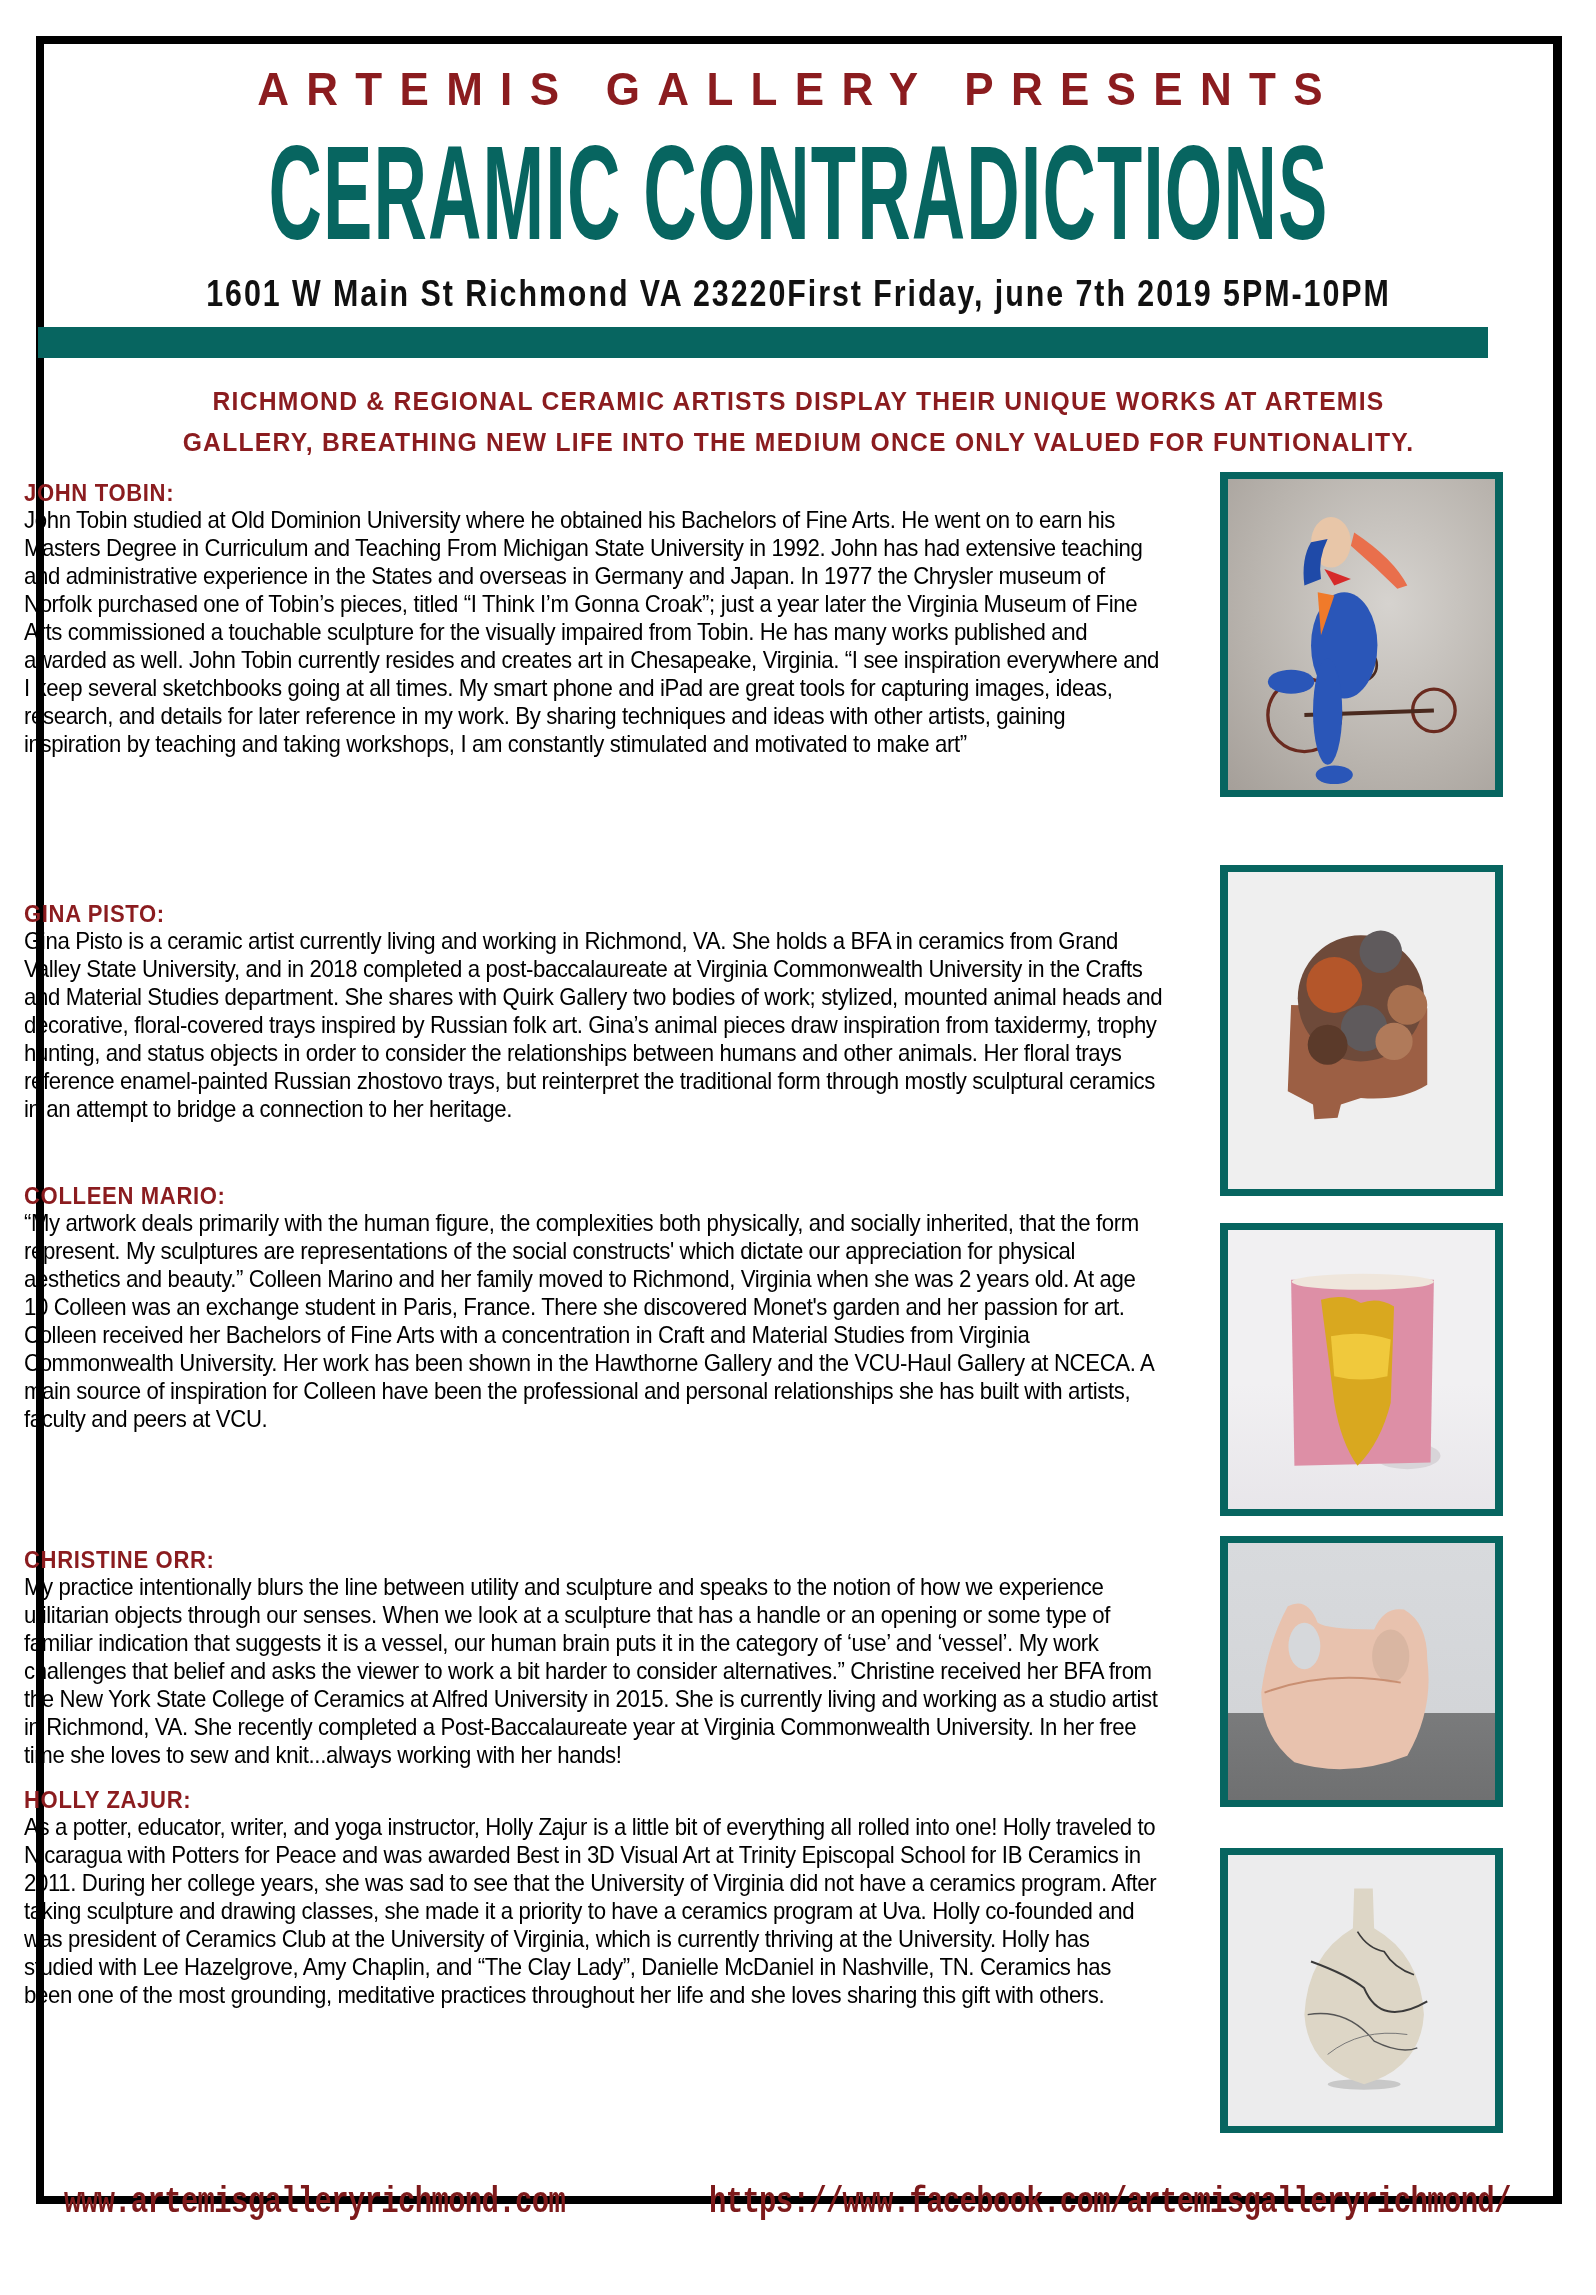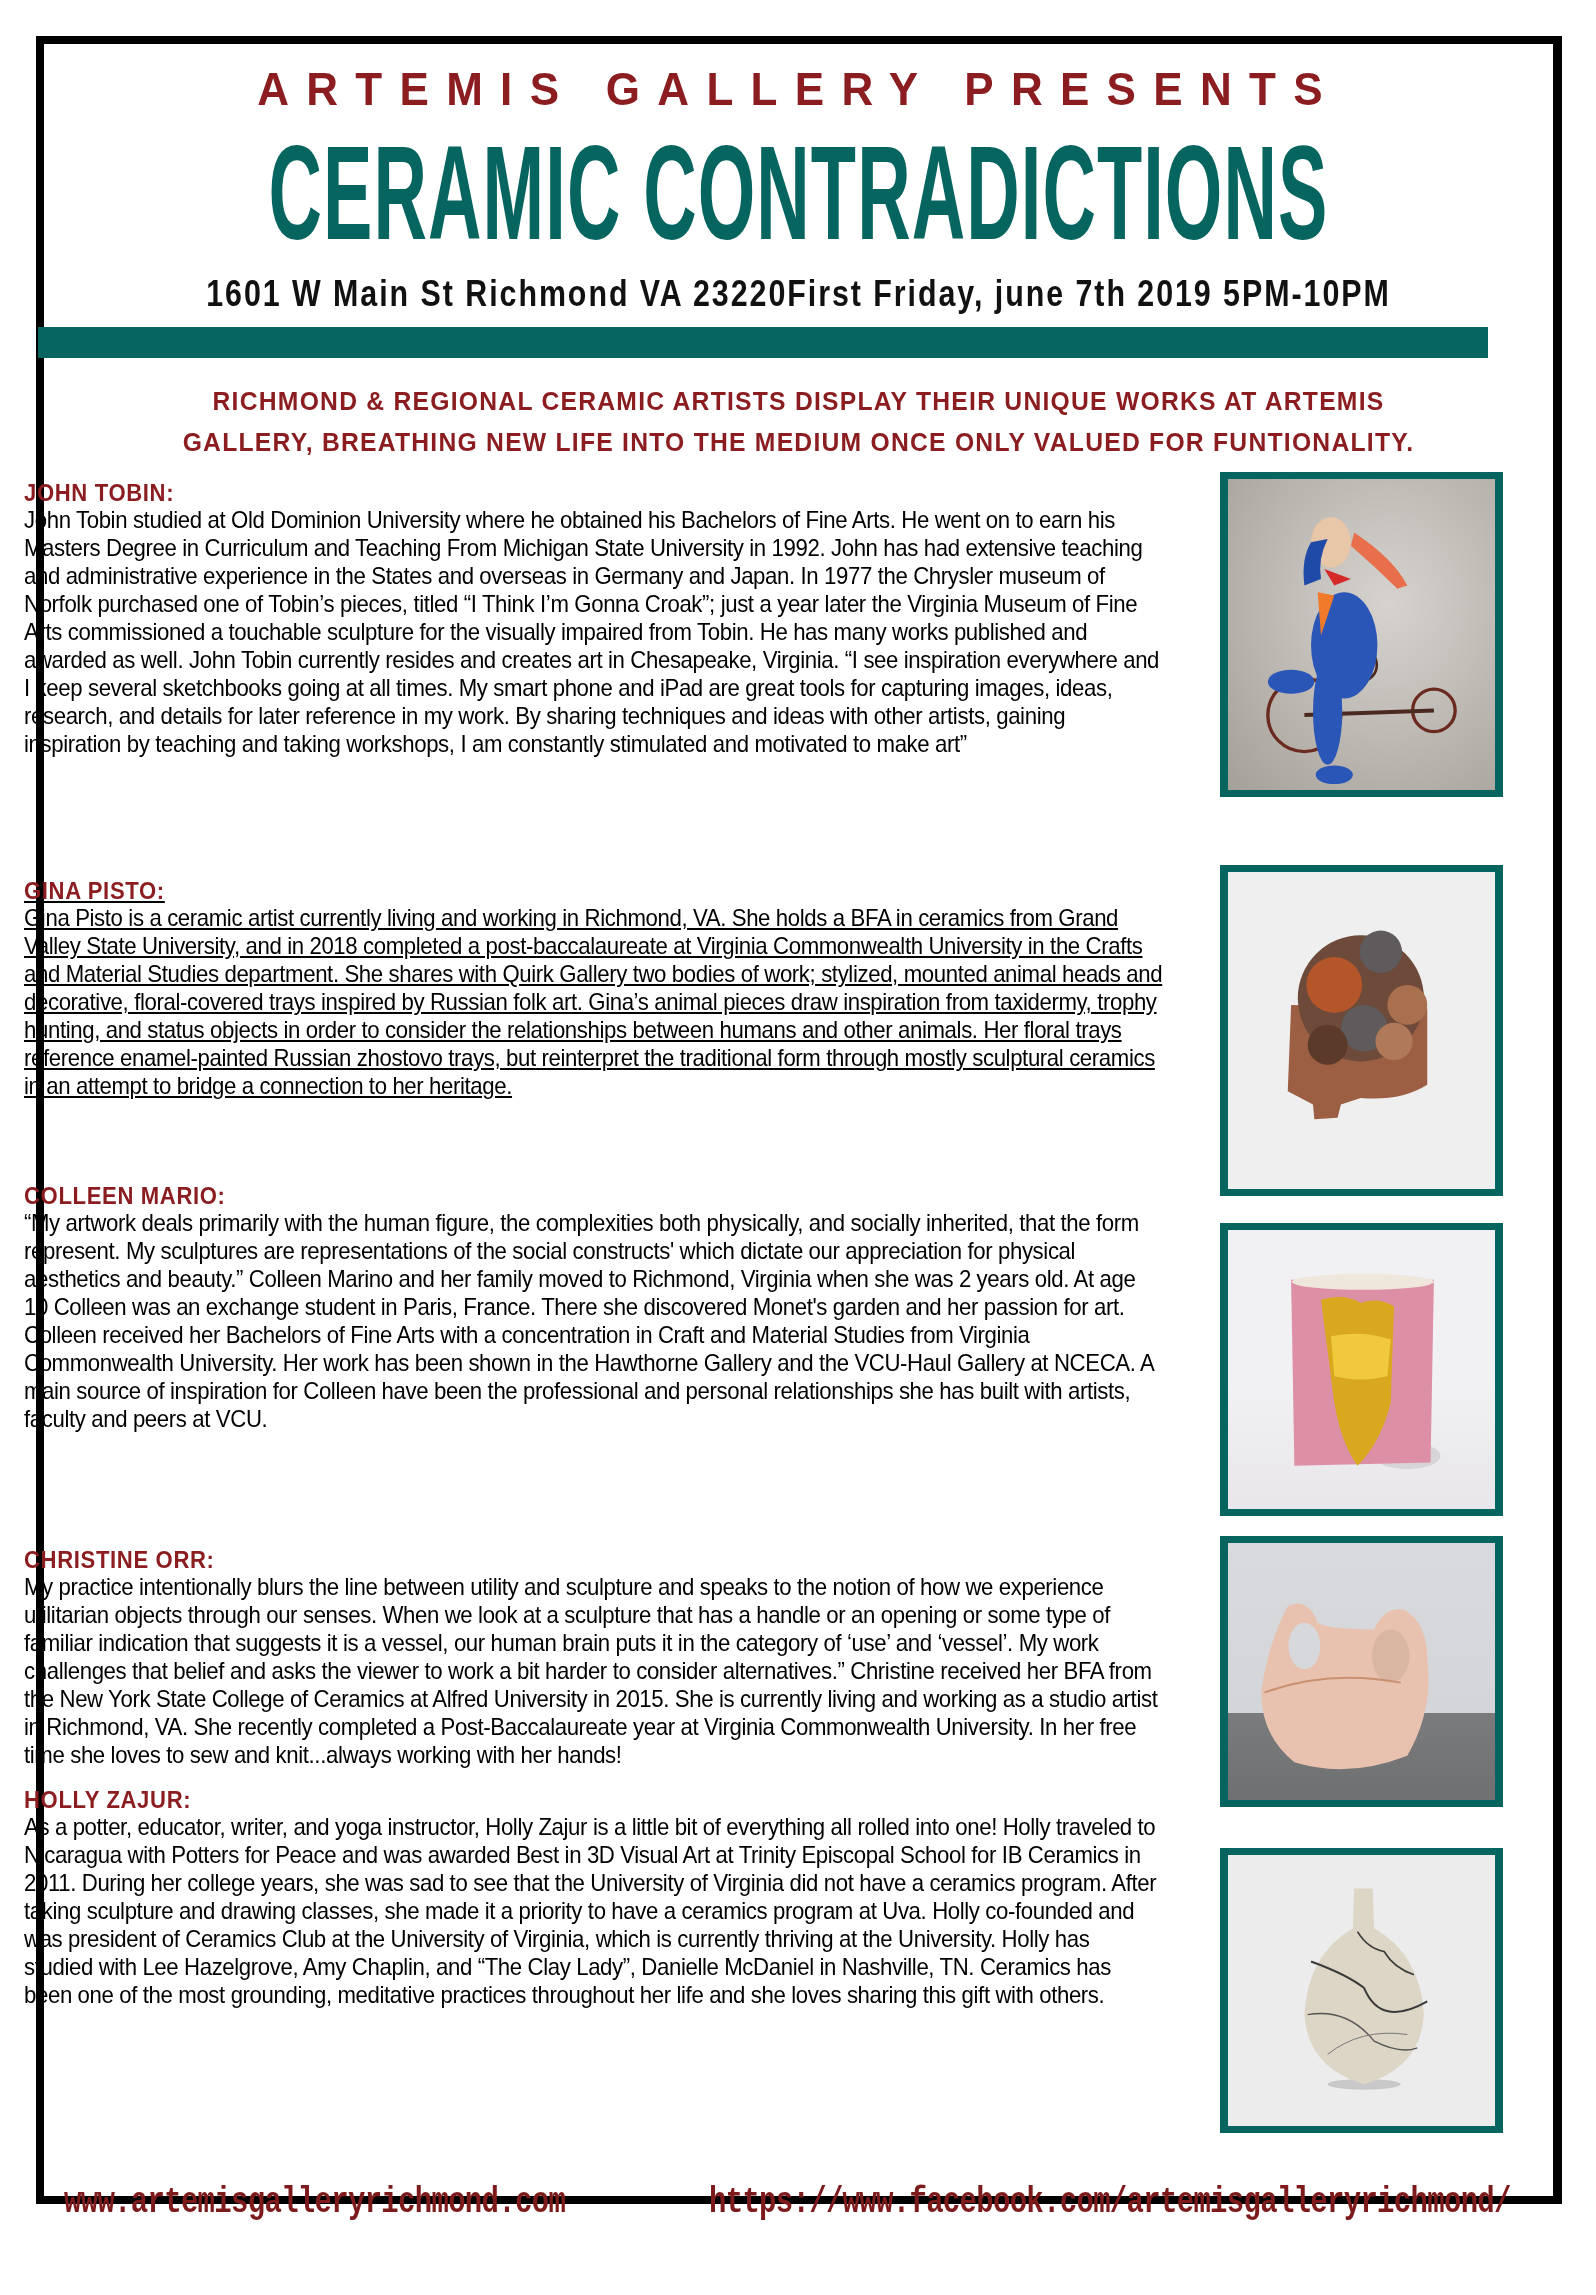--- a/index.html
+++ b/index.html
@@ -79,21 +79,21 @@
 <div class="tagline">
   <div>RICHMOND &amp; REGIONAL CERAMIC ARTISTS DISPLAY THEIR UNIQUE WORKS AT ARTEMIS</div>
   <div>GALLERY, BREATHING NEW LIFE INTO THE MEDIUM ONCE ONLY VALUED FOR FUNTIONALITY.</div>
 </div>
 
 <div class="bios">
   <div class="bio" style="top:0px;margin-top:13px;">
     <span class="bio-name">JOHN TOBIN:</span>
     <p class="bio-text">John Tobin studied at Old Dominion University where he obtained his Bachelors of Fine Arts. He went on to earn his Masters Degree in Curriculum and Teaching From Michigan State University in 1992. John has had extensive teaching and administrative experience in the States and overseas in Germany and Japan. In 1977 the Chrysler museum of Norfolk purchased one of Tobin’s pieces, titled “I Think I’m Gonna Croak”; just a year later the Virginia Museum of Fine Arts commissioned a touchable sculpture for the visually impaired from Tobin. He has many works published and awarded as well. John Tobin currently resides and creates art in Chesapeake, Virginia. “I see inspiration everywhere and I keep several sketchbooks going at all times.  My smart phone and iPad are great tools for capturing images, ideas, research, and details for later reference in my work. By sharing techniques and ideas with other artists, gaining inspiration by teaching and taking workshops, I am constantly stimulated and motivated to make art”</p>
   </div>
-  <div class="bio" style="top:411px;text-decoration:underline;">
+  <div class="bio" style="top:434px;">
     <span class="bio-name">GINA PISTO:</span>
     <p class="bio-text">Gina Pisto is a ceramic artist currently living and working in Richmond, VA. She holds a BFA in ceramics from Grand Valley State University, and in 2018 completed a post-baccalaureate at Virginia Commonwealth University in the Crafts and Material Studies department. She shares with Quirk Gallery two bodies of work; stylized, mounted animal heads and decorative, floral-covered trays inspired by Russian folk art. Gina’s animal pieces draw inspiration from taxidermy, trophy hunting, and status objects in order to consider the relationships between humans and other animals. Her floral trays reference enamel-painted Russian zhostovo trays, but reinterpret the traditional form through mostly sculptural ceramics in an attempt to bridge a connection to her heritage.</p>
   </div>
   <div class="bio" style="top:716px;">
     <span class="bio-name">COLLEEN MARIO:</span>
     <p class="bio-text">“My artwork deals primarily with the human figure, the complexities both physically, and socially inherited, that the form represent. My sculptures are representations of the social constructs' which dictate our appreciation for physical aesthetics and beauty.” Colleen Marino and her family moved to Richmond, Virginia when she was 2 years old. At age 10 Colleen was an exchange student in Paris, France. There she discovered Monet's garden and her passion for art. Colleen received her Bachelors of Fine Arts with a concentration in Craft and Material Studies from Virginia Commonwealth University. Her work has been shown in the Hawthorne Gallery and the VCU-Haul Gallery at NCECA. A main source of inspiration for Colleen have been the professional and personal relationships she has built with artists, faculty and peers at VCU.</p>
   </div>
   <div class="bio" style="top:1055px;margin-top:25px;">
     <span class="bio-name">CHRISTINE ORR:</span>
     <p class="bio-text">My practice intentionally blurs the line between utility and sculpture and speaks to the notion of how we experience utilitarian objects through our senses. When we look at a sculpture that has a handle or an opening or some type of familiar indication that suggests it is a vessel, our human brain puts it in the category of ‘use’ and ‘vessel’.  My work challenges that belief and asks the viewer to work a bit harder to consider alternatives.” Christine received her BFA from the New York State College of Ceramics at Alfred University in 2015. She is currently living and working as a studio artist in Richmond, VA. She recently completed a Post-Baccalaureate year at Virginia Commonwealth University. In her free time she loves to sew and knit...always working with her hands!</p>

